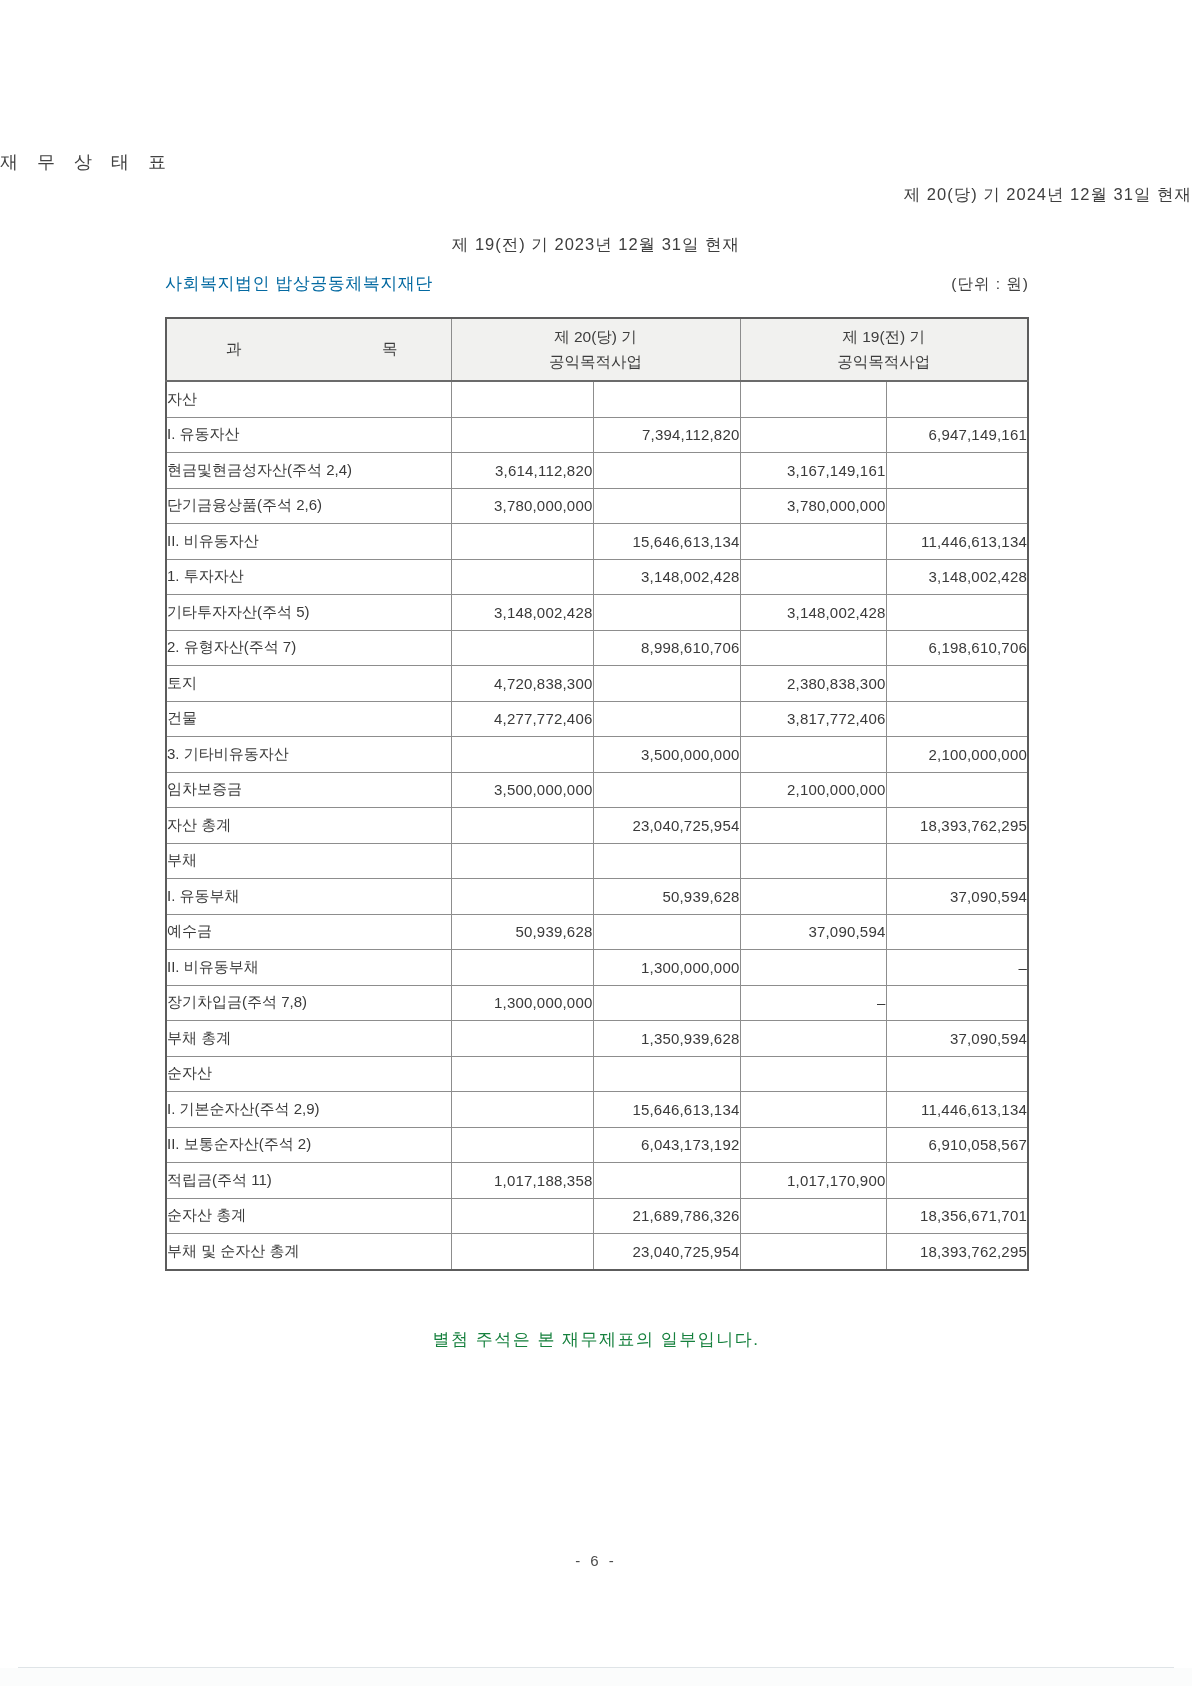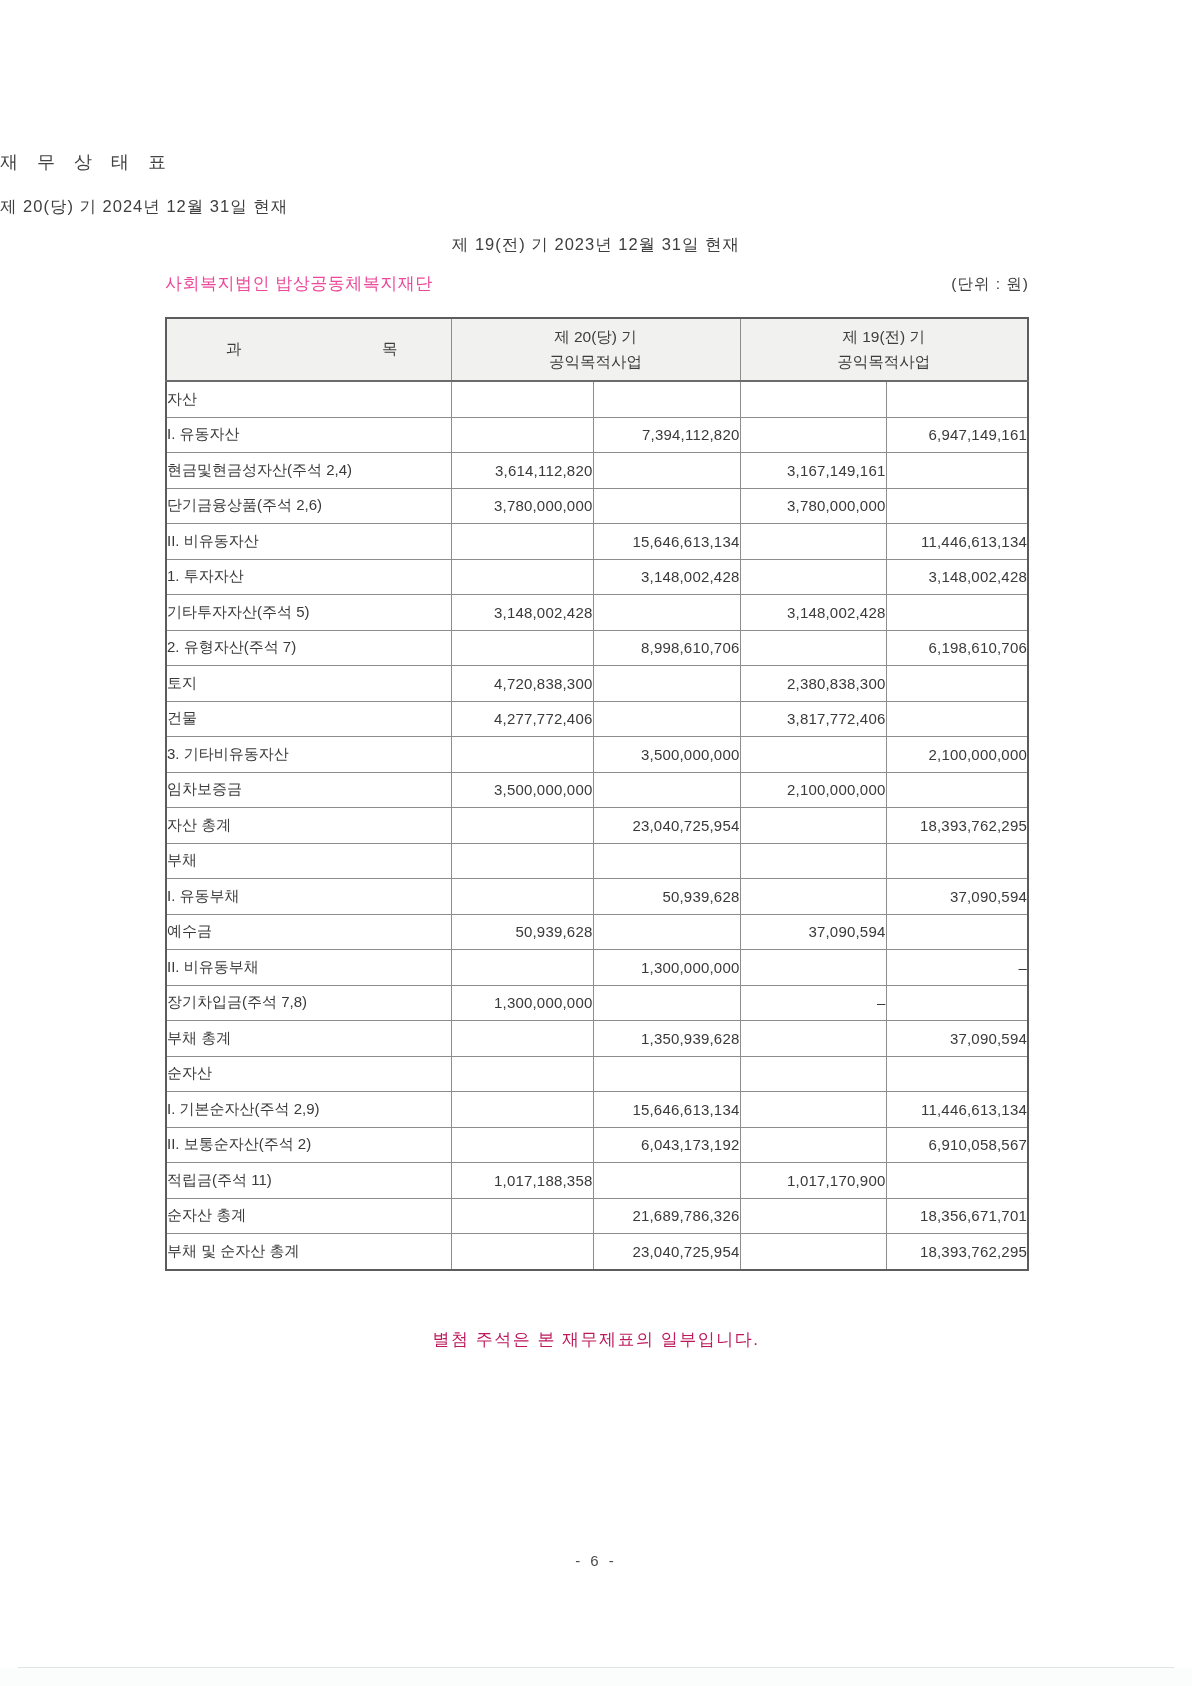--- a/index.html
+++ b/index.html
@@ -10,30 +10,30 @@
     font-family:"Liberation Sans","DejaVu Sans",sans-serif;
     color:#3c3c3c;
     overflow:hidden;
   }
   .doc-title {
     position:absolute; top:150px; left:0; width:100%;
     font-size:18px; letter-spacing:7px;
     color:#424242;
   }
   .period-line1 {
-    position:absolute; top:196px; left:0; width:100%;
-    text-align:left; font-size:16.5px; letter-spacing:1px; color:#3e3e3e;
+    position:absolute; top:184px; left:0; width:100%;
+    text-align:right; font-size:16.5px; letter-spacing:1px; color:#3e3e3e;
   }
   .period-line2 {
     position:absolute; top:234px; left:0; width:100%;
     text-align:center; font-size:16.5px; letter-spacing:1px; color:#3e3e3e;
   }
   .org-line {
     position:absolute; top:272px; left:165px;
-    font-size:17px; letter-spacing:0.5px; color:#ec4899;
+    font-size:17px; letter-spacing:0.5px; color:#0369a1;
   }
   .unit-line {
     position:absolute; top:274px; right:163px;
     font-size:15.5px; letter-spacing:1px; color:#3e3e3e;
   }
   .tbl-wrap { position:absolute; top:317px; left:165px; }
   table.bs {
     border-collapse:collapse; table-layout:fixed; width:862px;
     font-size:15px; color:#3a3a3a;
   }
@@ -50,21 +50,21 @@
   .ph-title { line-height:1.55; }
   table.bs tbody td { height:34.5px; padding:0; }
   td.name { text-align:left; white-space:nowrap; overflow:hidden; }
   td.num  { text-align:right; padding-right:7px; white-space:nowrap; letter-spacing:0.2px; }
   .ind-0 { padding-left:8px;margin-left:43px; }
   .ind-1 { padding-left:12px; }
   .ind-2 { padding-left:22px; }
   .ind-3 { padding-left:47px;margin-left:40px; }
   .footnote {
     position:absolute; top:1328px; left:0; width:100%;
-    text-align:center; font-size:17px; letter-spacing:1.5px; color:#be185d;
+    text-align:center; font-size:17px; letter-spacing:1.5px; color:#15803d;
   }
   .page-num {
     position:absolute; top:1552px; left:0; width:100%;
     text-align:center; font-size:15px; letter-spacing:3px; color:#4c4c4c;
   }
   .scan-line {
     position:absolute; top:1667px; left:18px; width:1156px; height:1px;
     background:#dfe4e7;
   }
   .scan-strip {

